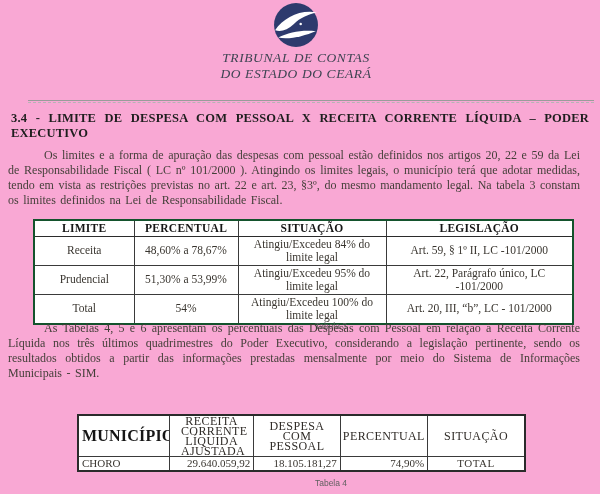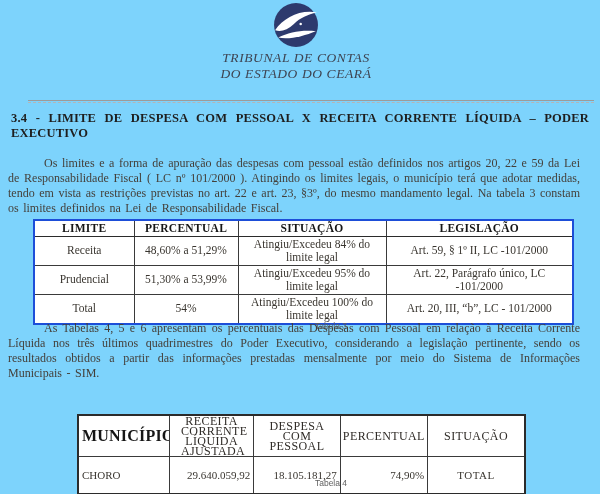--- a/index.html
+++ b/index.html
@@ -1,18 +1,18 @@
 <!DOCTYPE html>
 <html><head>
 <meta charset="utf-8">
 <style>
   * { margin:0; padding:0; box-sizing:border-box; }
   html,body { background:#e9e9e9; }
   .page {
-    position:relative; width:600px; height:494px; background:#7dd3fc;
+    position:relative; width:600px; height:494px; background:#f9a8d4;
     font-family:"Liberation Serif", serif; color:#3e3a35; overflow:hidden;
   }
   
   .header-block {
     position:absolute; top:2px; left:0; width:592px;
     display:flex; flex-direction:column; align-items:center;
   }
   .logo { width:46px; height:46px; display:block; }
   .org-name {
     margin-top:2px; text-align:center;
@@ -29,28 +29,28 @@
     position:absolute; top:111px; left:11px; width:578px;
     font-weight:bold; font-size:12.5px; line-height:15px;
     color:#1e1e1e; text-align:justify; word-spacing:4px; letter-spacing:0.2px;
   }
   
   .para {
     position:absolute; left:8px; width:572px;
     font-size:12px; line-height:15px; text-align:justify;
     text-indent:36px; color:#443f39; word-spacing:1.5px;
   }
-  .para-1 { top:156px; }
+  .para-1 { top:148px; }
   .para-2 { top:321px; }
   
   table { border-collapse:collapse; table-layout:fixed; background:#fff; }
   .doc-table { position:absolute; }
   .doc-table th, .doc-table td { border:1px solid #3a3a3a; overflow:hidden; }
   
-  .table-3 { top:219px; left:33px; width:541px; border:2px solid #1d4ed8; }
+  .table-3 { top:219px; left:33px; width:541px; border:2px solid #14532d; }
   .table-3 th {
     height:16px; font-size:11.5px; font-weight:bold; color:#161616;
     text-align:center; vertical-align:middle; letter-spacing:0.3px;
     border-bottom:1px solid #2b2b2b;
   }
   .table-3 td {
     height:28px; font-size:11.5px; line-height:13px; color:#39352f;
     text-align:center; vertical-align:middle; padding:1px 6px;
   }
   
@@ -71,22 +71,22 @@
     height:41px; font-size:12px; line-height:10px; font-weight:normal;
     color:#2f2b27; text-align:center; vertical-align:middle;
     border-bottom:1px solid #3a3a3a; letter-spacing:0.4px;
   }
   .table-4 th.municipio-h {
     font-size:16px; font-weight:bold; text-align:left; padding-left:3px;
     color:#161616; letter-spacing:0.2px;
   }
   .table-4 th.receita-h { padding:0 11px; }
   .table-4 td {
-    height:25px; font-size:11px; color:#39352f; vertical-align:middle;
-    padding:12px 3px;
+    height:14px; font-size:11px; color:#39352f; vertical-align:middle;
+    padding:0 3px;
   }
   .cell-left   { text-align:left; }
   .cell-right  { text-align:right; }
   .cell-center { text-align:center; letter-spacing:0.5px; }
 </style>
 </head>
 <body>
 
 <div class="page">
 
@@ -120,21 +120,21 @@
       <tr>
         <th>LIMITE</th>
         <th>PERCENTUAL</th>
         <th>SITUAÇÃO</th>
         <th>LEGISLAÇÃO</th>
       </tr>
     </thead>
     <tbody>
       <tr>
         <td>Receita</td>
-        <td>48,60% a 51,29%</td>
+        <td>48,60% a 78,67%</td>
         <td>Atingiu/Excedeu 84% do limite legal</td>
         <td>Art. 59, § 1º II, LC -101/2000</td>
       </tr>
       <tr>
         <td>Prudencial</td>
         <td>51,30% a 53,99%</td>
         <td>Atingiu/Excedeu 95% do limite legal</td>
         <td>Art. 22, Parágrafo único, LC -101/2000</td>
       </tr>
       <tr>

